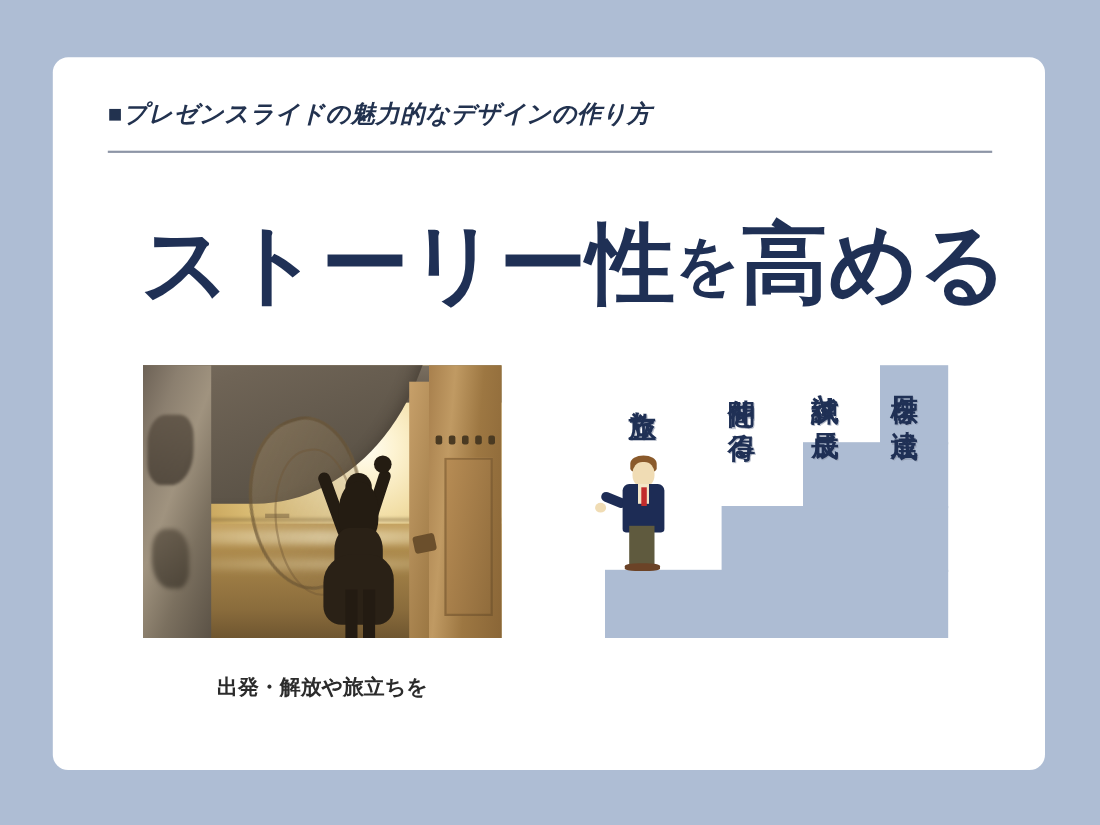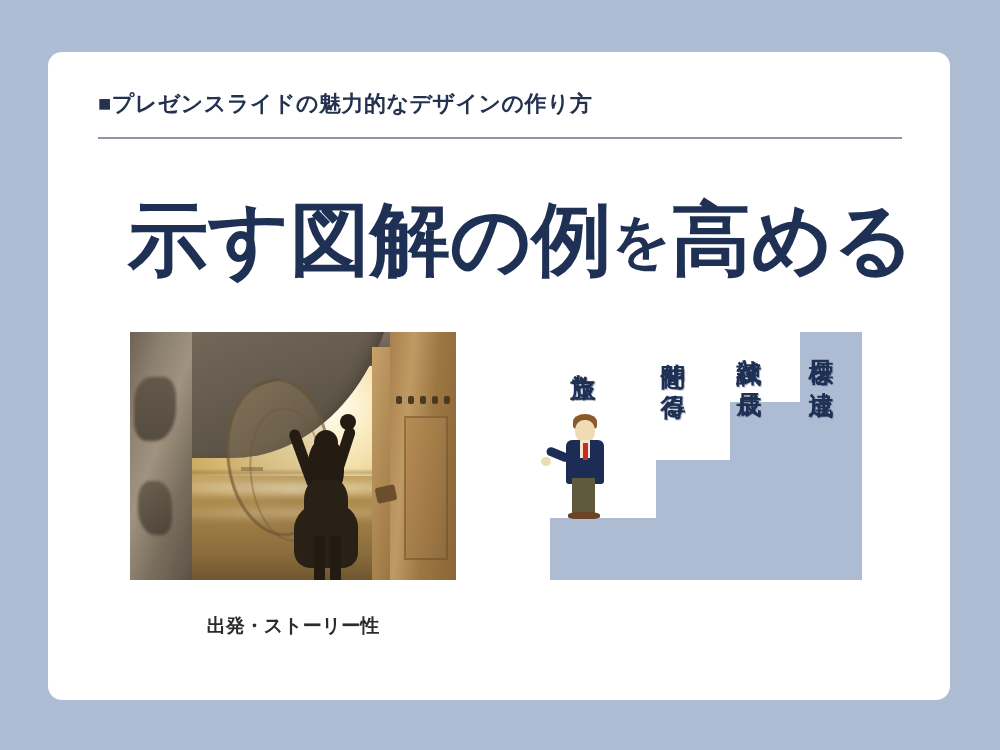--- a/index.html
+++ b/index.html
@@ -11,21 +11,21 @@
   }
   .slide-frame{position:relative;width:1000px;height:750px;}
 
   .card{
     position:absolute;left:48px;top:52px;width:902px;height:648px;
     background:#ffffff;border-radius:14px;
   }
 
   
   .header{
-    position:absolute;left:50px;top:40px;width:810px;
+    position:absolute;left:50px;top:40px;width:810px;font-style:italic;
   }
   .header-text{
     font-size:22px;font-weight:bold;color:#22324f;
     letter-spacing:.5px;white-space:nowrap;
     line-height:1.1;
   }
   .header-rule{
     position:absolute;left:50px;top:85px;width:804px;height:2px;
     background:#8d95a6;
   }
@@ -218,21 +218,21 @@
 
 <div class="slide-frame">
 
   <div class="card">
 
     <div class="header">
       <div class="header-text"><span>■</span><span>プレゼンスライドの魅力的なデザインの作り方</span></div>
     </div>
     <div class="header-rule"></div>
 
-    <div class="title"><span>示す図解の例</span><span class="small">を</span><span>高める</span></div>
+    <div class="title"><span>ストーリー性</span><span class="small">を</span><span>高める</span></div>
 
     <div class="photo-block">
       <div class="photo">
         <div class="ph-sky"></div>
         <div class="ph-sea"></div>
         <div class="ph-horizon"></div>
         <div class="ph-ship"></div>
         <div class="ph-arch-top"></div>
         <div class="ph-arch"></div>
         <div class="ph-stone-left"></div>
@@ -281,17 +281,17 @@
         <div class="f-shoe"></div>
       </div>
 
       <div class="step-label" style="left:20px;top:22px;">旅立ち</div>
       <div class="step-label" style="left:110px;top:12px;">仲間を得る</div>
       <div class="step-label" style="left:186px;top:8px;">試練と成長</div>
       <div class="step-label" style="left:258px;top:8px;">目標を達成</div>
     </div>
 
     <div class="caption caption-left">
-      <div>出発・ストーリー性</div>
+      <div>出発・解放や旅立ちを</div>
     </div>
 
   </div>
 </div>
 
 </body></html>

